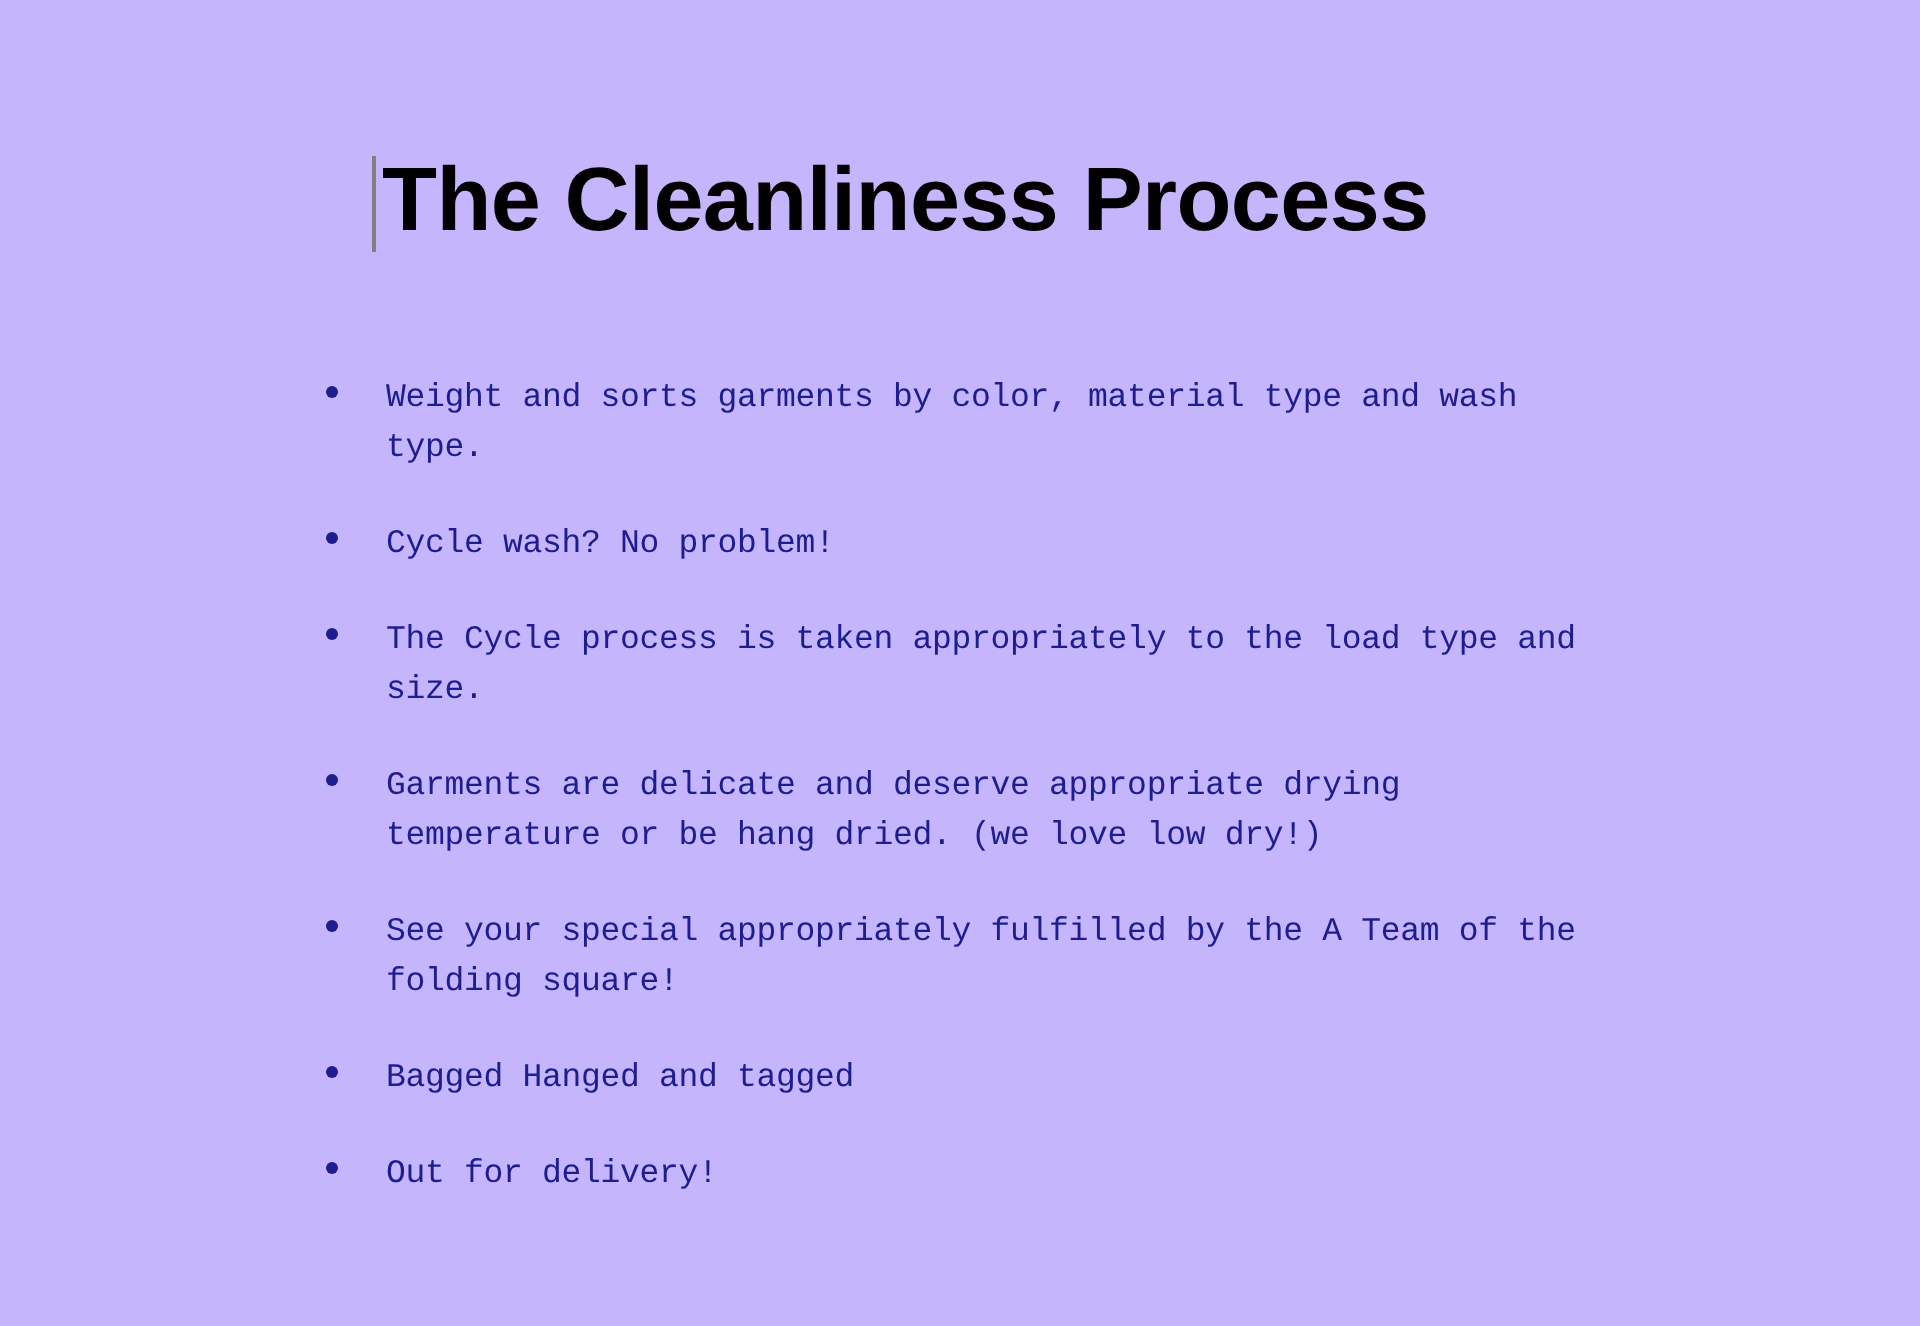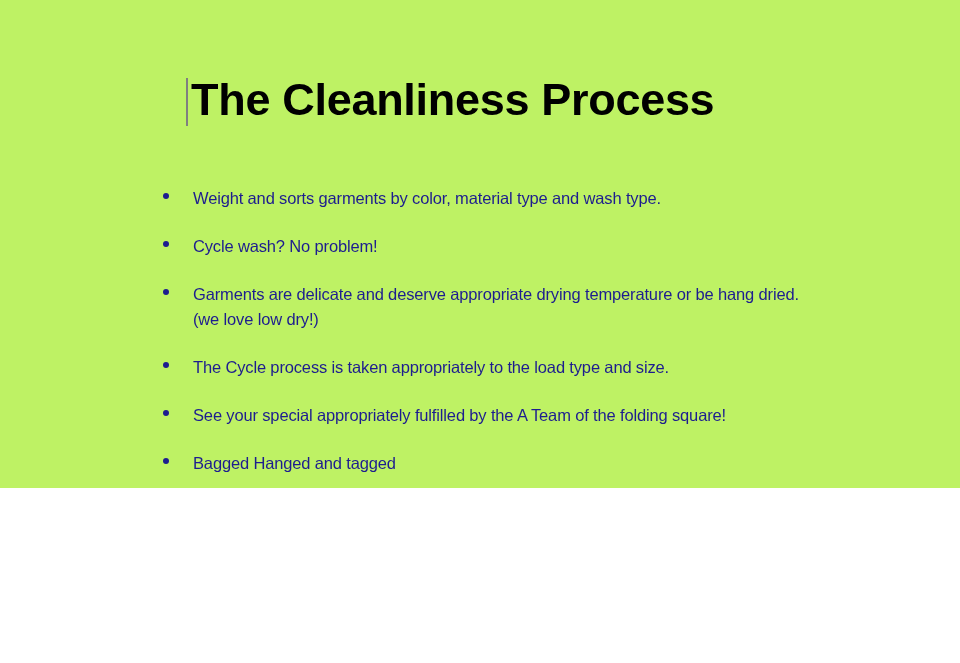--- a/index.html
+++ b/index.html
@@ -5,22 +5,22 @@
 <style>
   html, body {
     margin: 0;
     padding: 0;
     background: #ffffff;
   }
 
   .slide {
     position: relative;
     width: 960px;
-    height: 488px;
-    background: #bef264;
+    height: 663px;
+    background: #c4b5fd;
     overflow: hidden;
     font-family: "Liberation Sans", "DejaVu Sans", sans-serif;
     -webkit-font-smoothing: antialiased;
   }
 
   
   .title-block {
     position: absolute;
     left: 186px;
     top: 72px;
@@ -79,21 +79,21 @@
     left: 3px;
     top: 7px;
     width: 6px;
     height: 6px;
     border-radius: 50%;
     background: #1d1d8f;
   }
 
   .bullet-text {
     display: block;
-    font-family: Liberation Sans, sans-serif;
+    font-family: Liberation Mono, monospace;
     font-size: 16.5px;
     font-weight: normal;
     line-height: 25px;
     color: #1d1d8f;
     letter-spacing: -0.15px;
     max-width: 615px;
   }
 </style>
 </head>
 <body>
@@ -113,26 +113,26 @@
     </li>
 
 
     <li class="bullet-item">
       <span class="bullet-marker"></span>
       <span class="bullet-text">Cycle wash? No problem!</span>
     </li>
 
     <li class="bullet-item">
       <span class="bullet-marker"></span>
-      <span class="bullet-text">Garments are delicate and deserve appropriate drying temperature or be hang dried. (we love low dry!)</span>
+      <span class="bullet-text">The Cycle process is taken appropriately to the load type and size.</span>
     </li>
 
     <li class="bullet-item">
       <span class="bullet-marker"></span>
-      <span class="bullet-text">The Cycle process is taken appropriately to the load type and size.</span>
+      <span class="bullet-text">Garments are delicate and deserve appropriate drying temperature or be hang dried. (we love low dry!)</span>
     </li>
 
     <li class="bullet-item">
       <span class="bullet-marker"></span>
       <span class="bullet-text">See your special appropriately fulfilled by the A Team of the folding square!</span>
     </li>
 
     <li class="bullet-item">
       <span class="bullet-marker"></span>
       <span class="bullet-text">Bagged Hanged and tagged</span>

